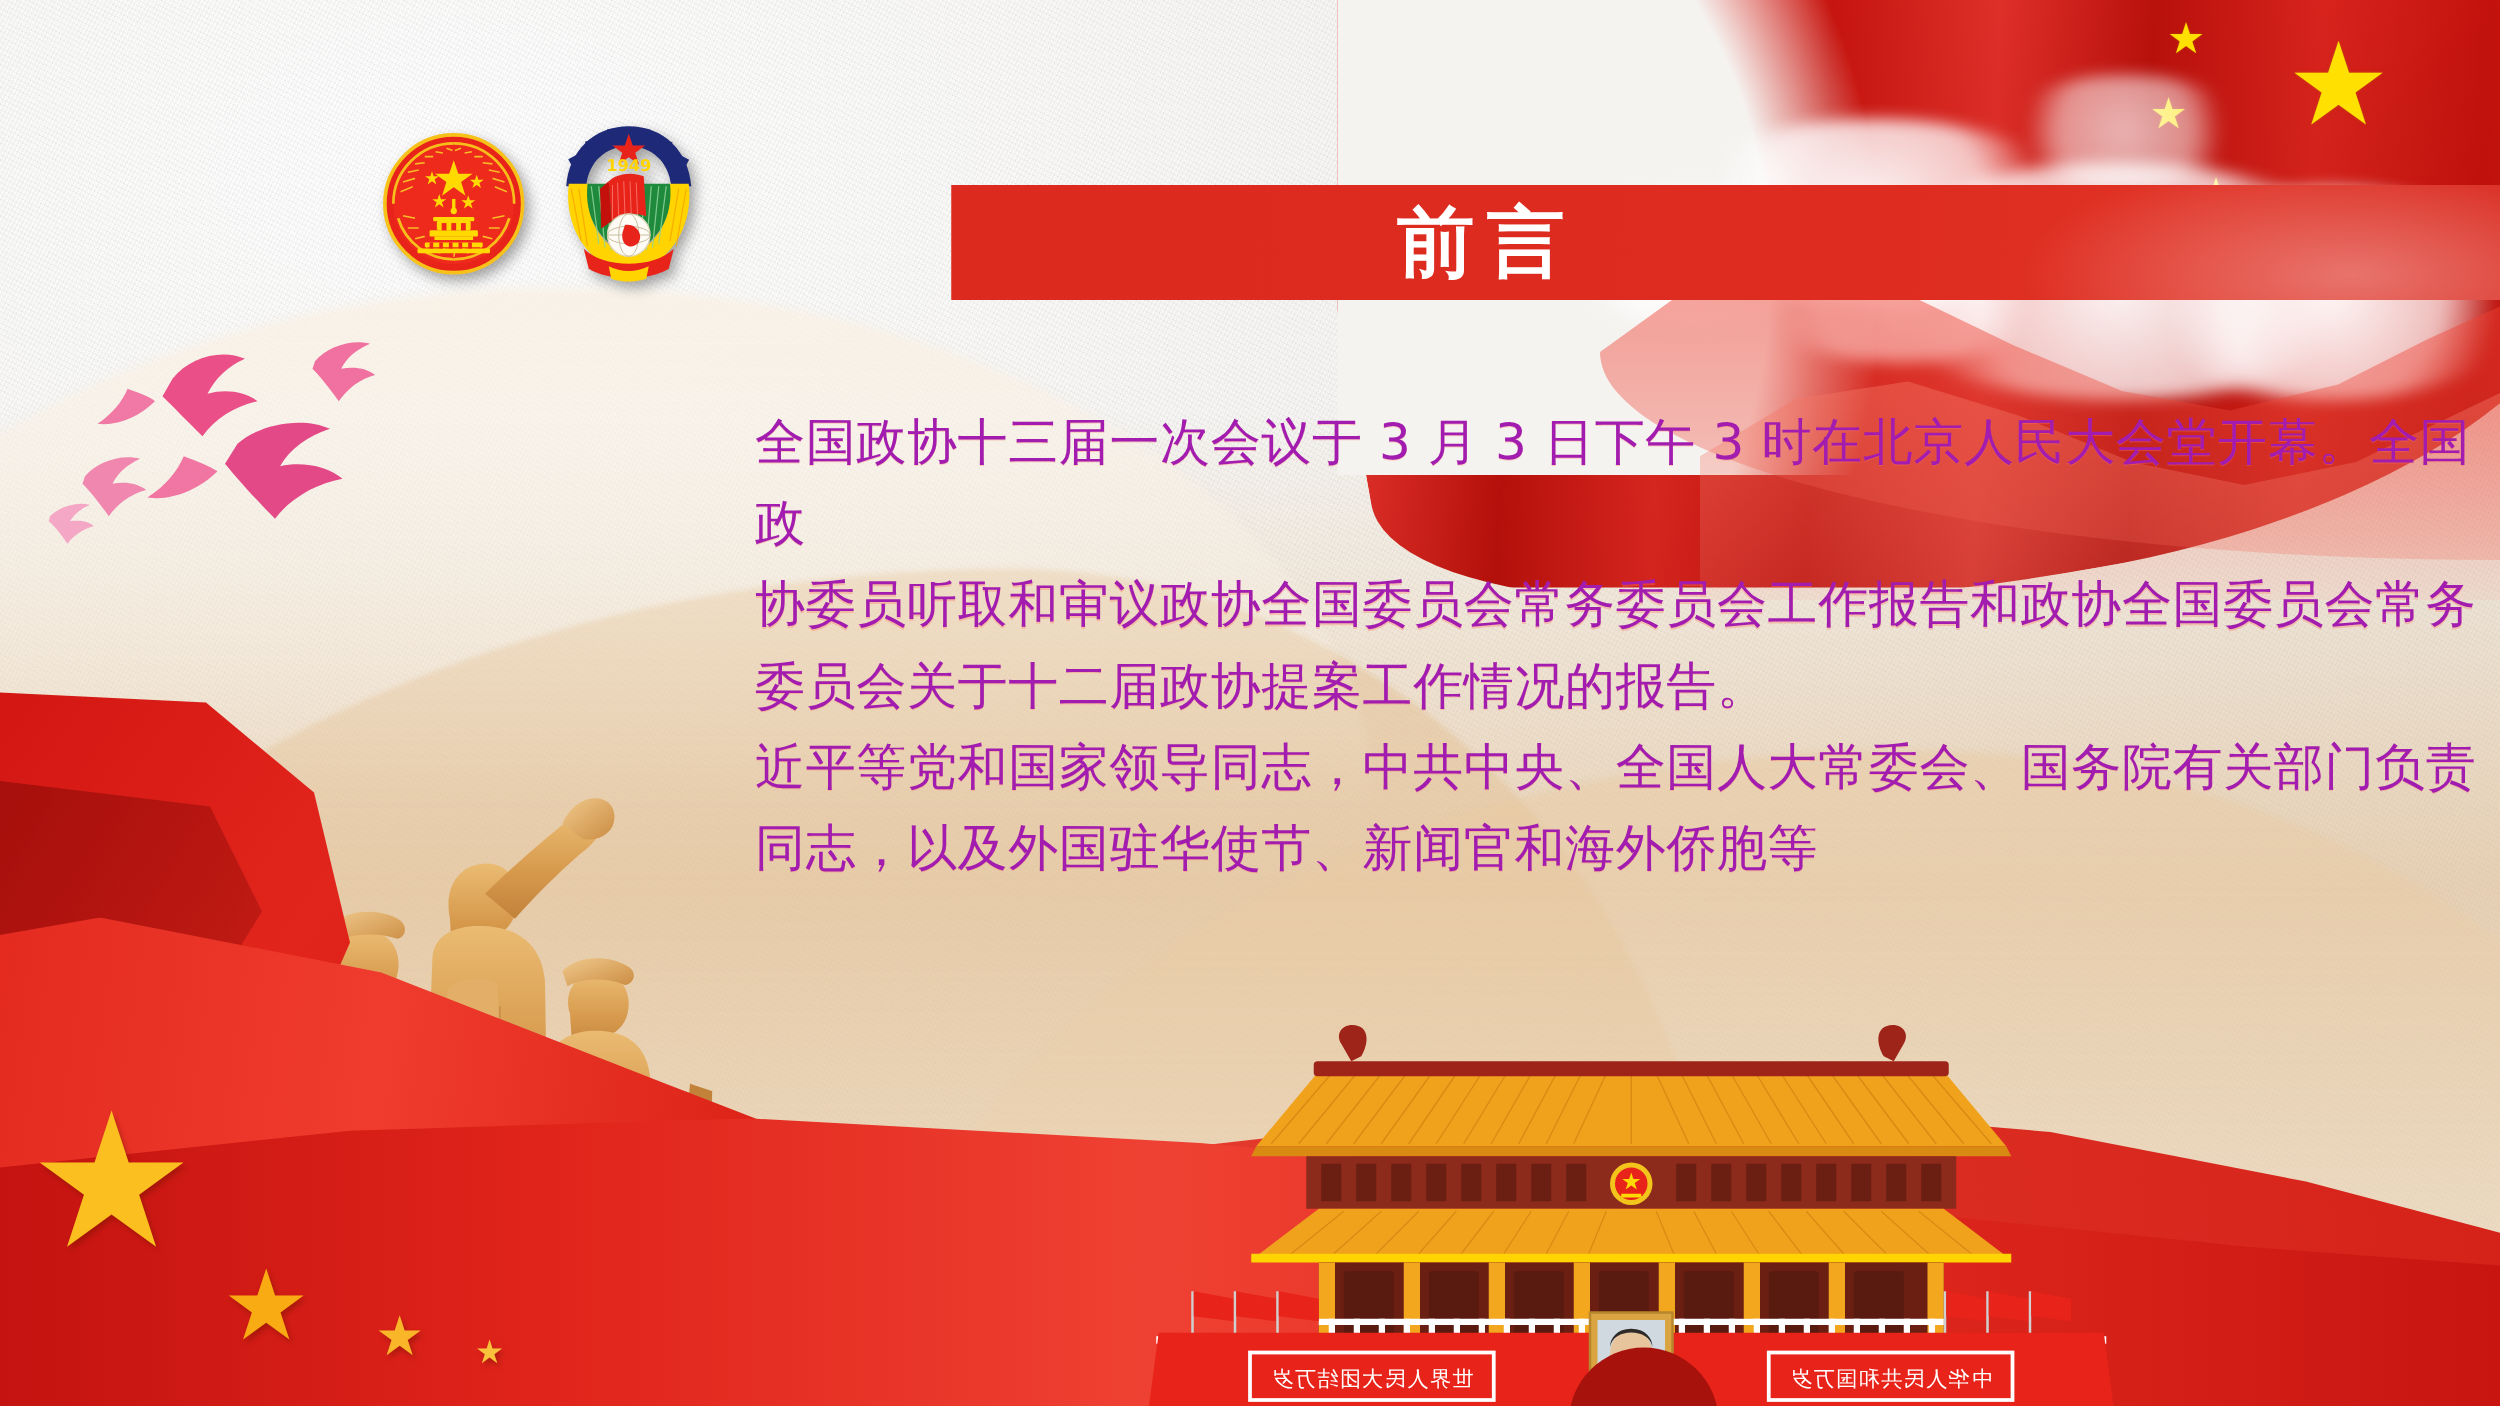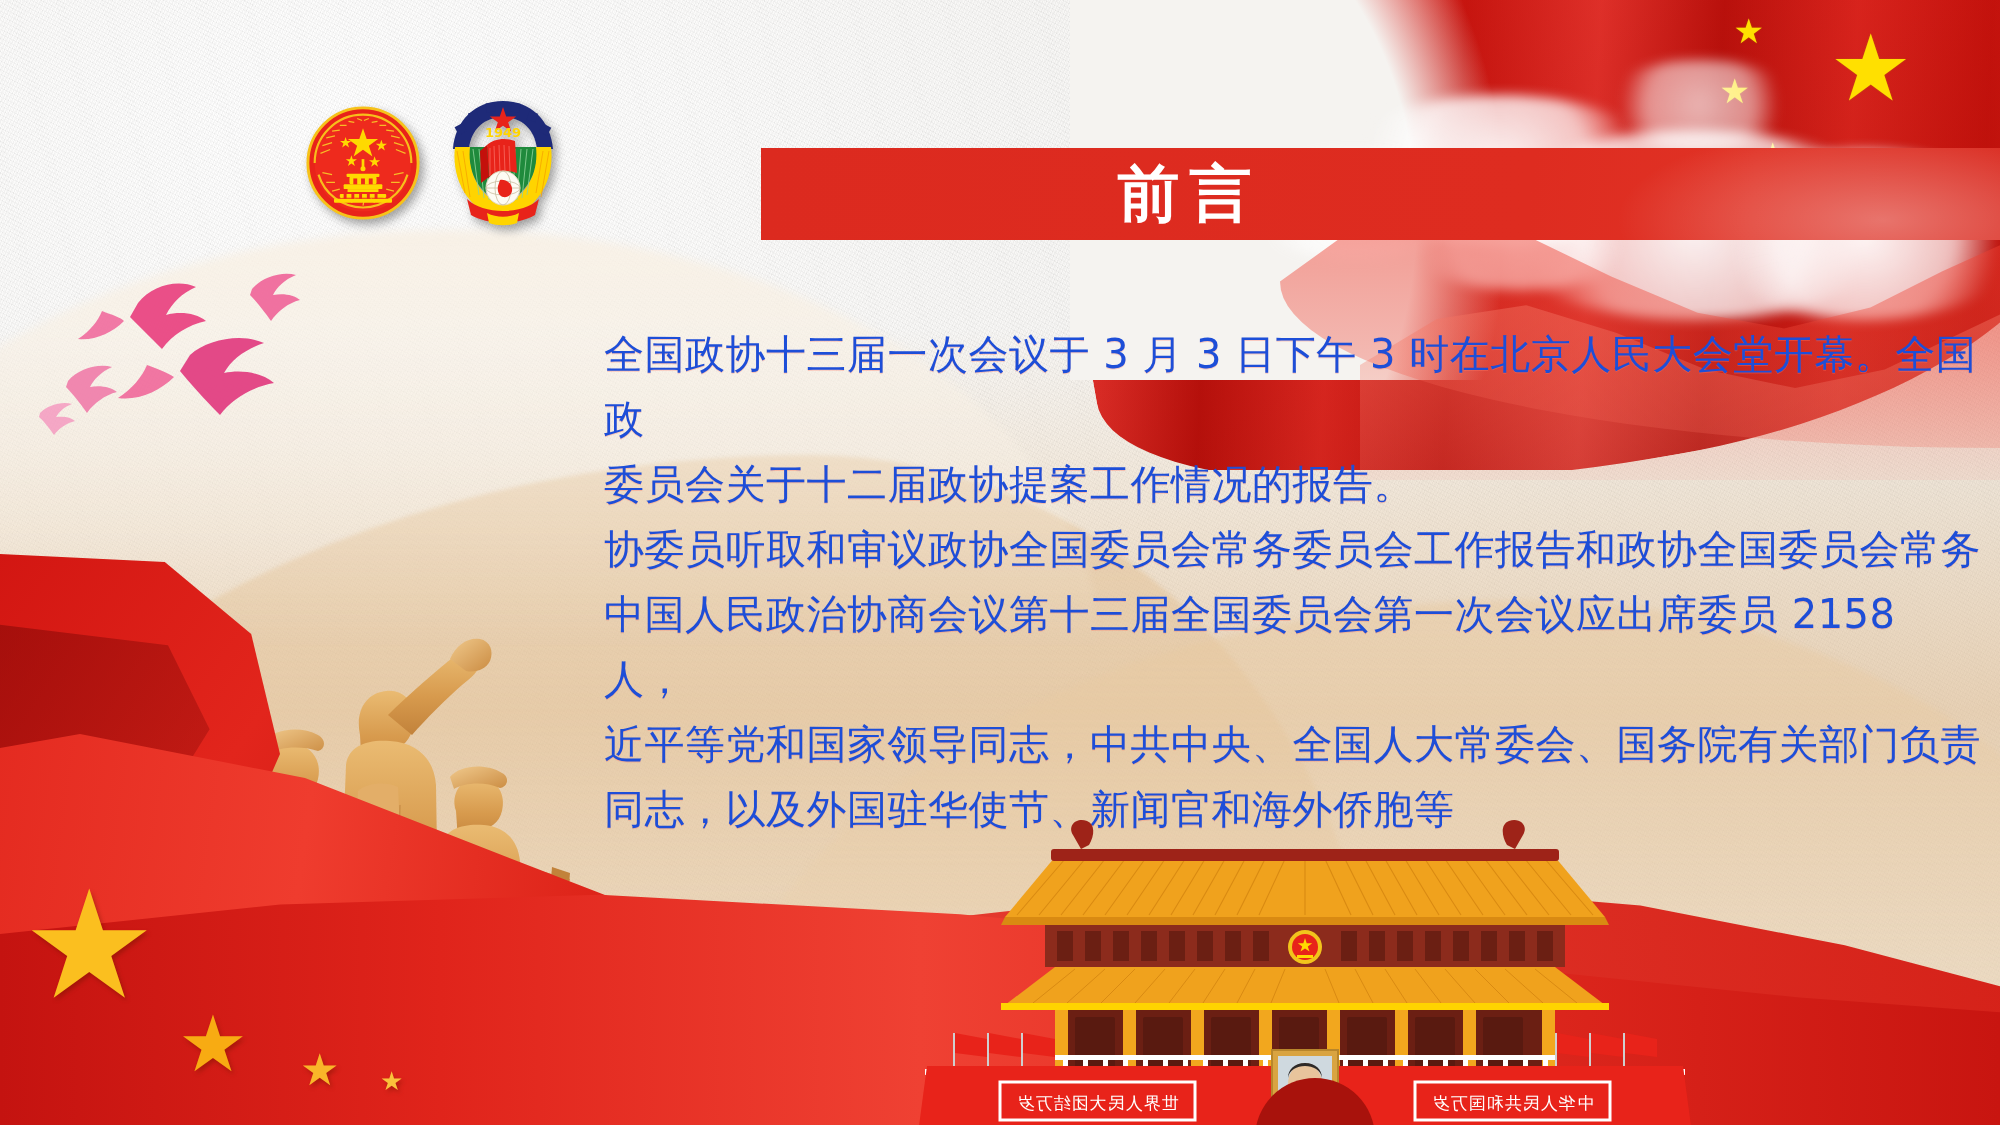--- a/index.html
+++ b/index.html
@@ -114,21 +114,21 @@
     font-family:"DejaVu Sans","Liberation Sans",sans-serif;
     padding-right:430px;
   }
   
   .emblem{position:absolute;border-radius:50%;filter:drop-shadow(4px 5px 5px rgba(0,0,0,.35));}
   .em-national{left:305px;top:105px;width:116px;height:116px;}
   .em-cppcc{left:443px;top:95px;width:120px;height:132px;}
   
   .body-text{
     position:absolute;left:604px;top:322px;width:1380px;
-    color:#1d4ed8;font-size:40px;line-height:65px;
+    color:#a21caf;font-size:40px;line-height:65px;
     font-family:"DejaVu Sans","Liberation Sans",sans-serif;
     letter-spacing:.5px;
     text-shadow:0 1px 0 rgba(255,120,100,.35);
   }
   .body-text p{margin:0;}
   
   .ribbon-a{
     position:absolute;left:-80px;top:550px;width:720px;height:600px;
     background:linear-gradient(125deg,#cf1310 0%, #e2251c 40%, #b50d0b 100%);
     clip-path:polygon(0 0, 34% 2%, 46% 14%, 50% 34%, 42% 56%, 26% 74%, 10% 92%, 0 100%);
@@ -307,23 +307,22 @@
     <text x="60" y="42" font-size="13" fill="#ffd400" text-anchor="middle" font-family="DejaVu Sans, sans-serif" font-weight="bold">1949</text>
   </svg>
 
   <div class="header-band">
     <div class="glow"></div>
   </div>
   <div class="header-title nosel" style="left:761px;top:148px;position:absolute;margin-left:24px;">前言</div>
 
   <div class="body-text">
     <p>全国政协十三届一次会议于 3 月 3 日下午 3 时在北京人民大会堂开幕。全国政</p>
+    <p>协委员听取和审议政协全国委员会常务委员会工作报告和政协全国委员会常务</p>
     <p>委员会关于十二届政协提案工作情况的报告。</p>
-    <p>协委员听取和审议政协全国委员会常务委员会工作报告和政协全国委员会常务</p>
-    <p>中国人民政治协商会议第十三届全国委员会第一次会议应出席委员 2158 人，</p>
     <p>近平等党和国家领导同志，中共中央、全国人大常委会、国务院有关部门负责</p>
     <p>同志，以及外国驻华使节、新闻官和海外侨胞等</p>
   </div>
 
   <svg class="sculpture" viewBox="0 0 420 390">
     <defs>
       <linearGradient id="bz" x1="0" y1="0" x2="0" y2="1">
         <stop offset="0%" stop-color="#eabb72"></stop>
         <stop offset="55%" stop-color="#d79a4d"></stop>
         <stop offset="100%" stop-color="#c2823a"></stop>

